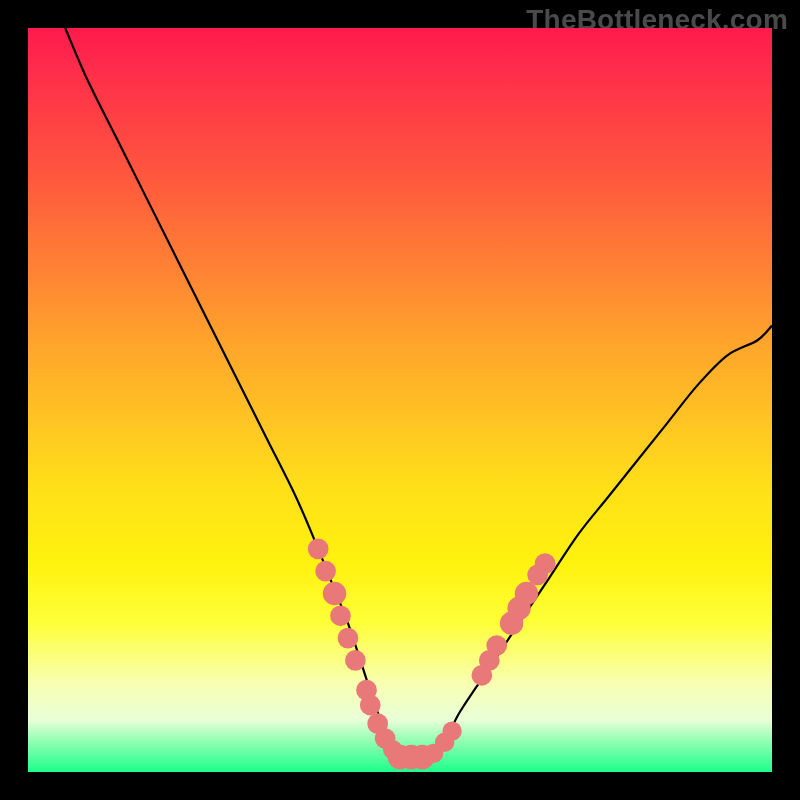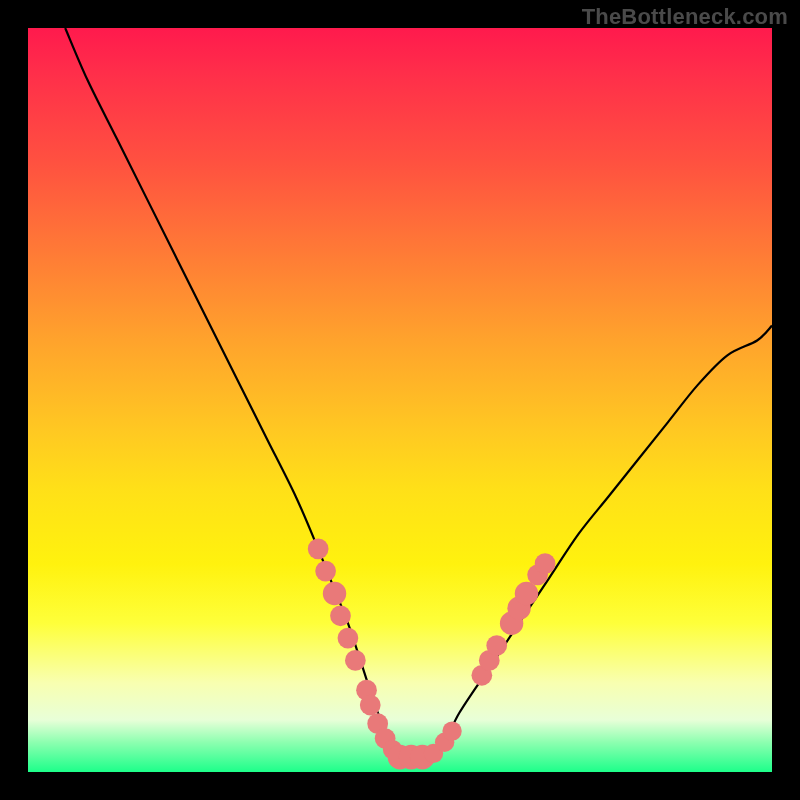--- a/index.html
+++ b/index.html
@@ -38,21 +38,21 @@
       #e8ffd8 93%,
       #8dffb0 96%,
       #1dff8a 100%
     );
   }
   .watermark {
     position: absolute;
     top: 4px;
     right: 12px;
     font-family: Arial, Helvetica, sans-serif;
-    font-size: 22px;
+    font-size: 28px;
     font-weight: 600;
     color: #4a4a4a;
     letter-spacing: 0.2px;
   }
   svg.curve {
     position: absolute;
     left: 0;
     top: 0;
     width: 744px;
     height: 744px;

